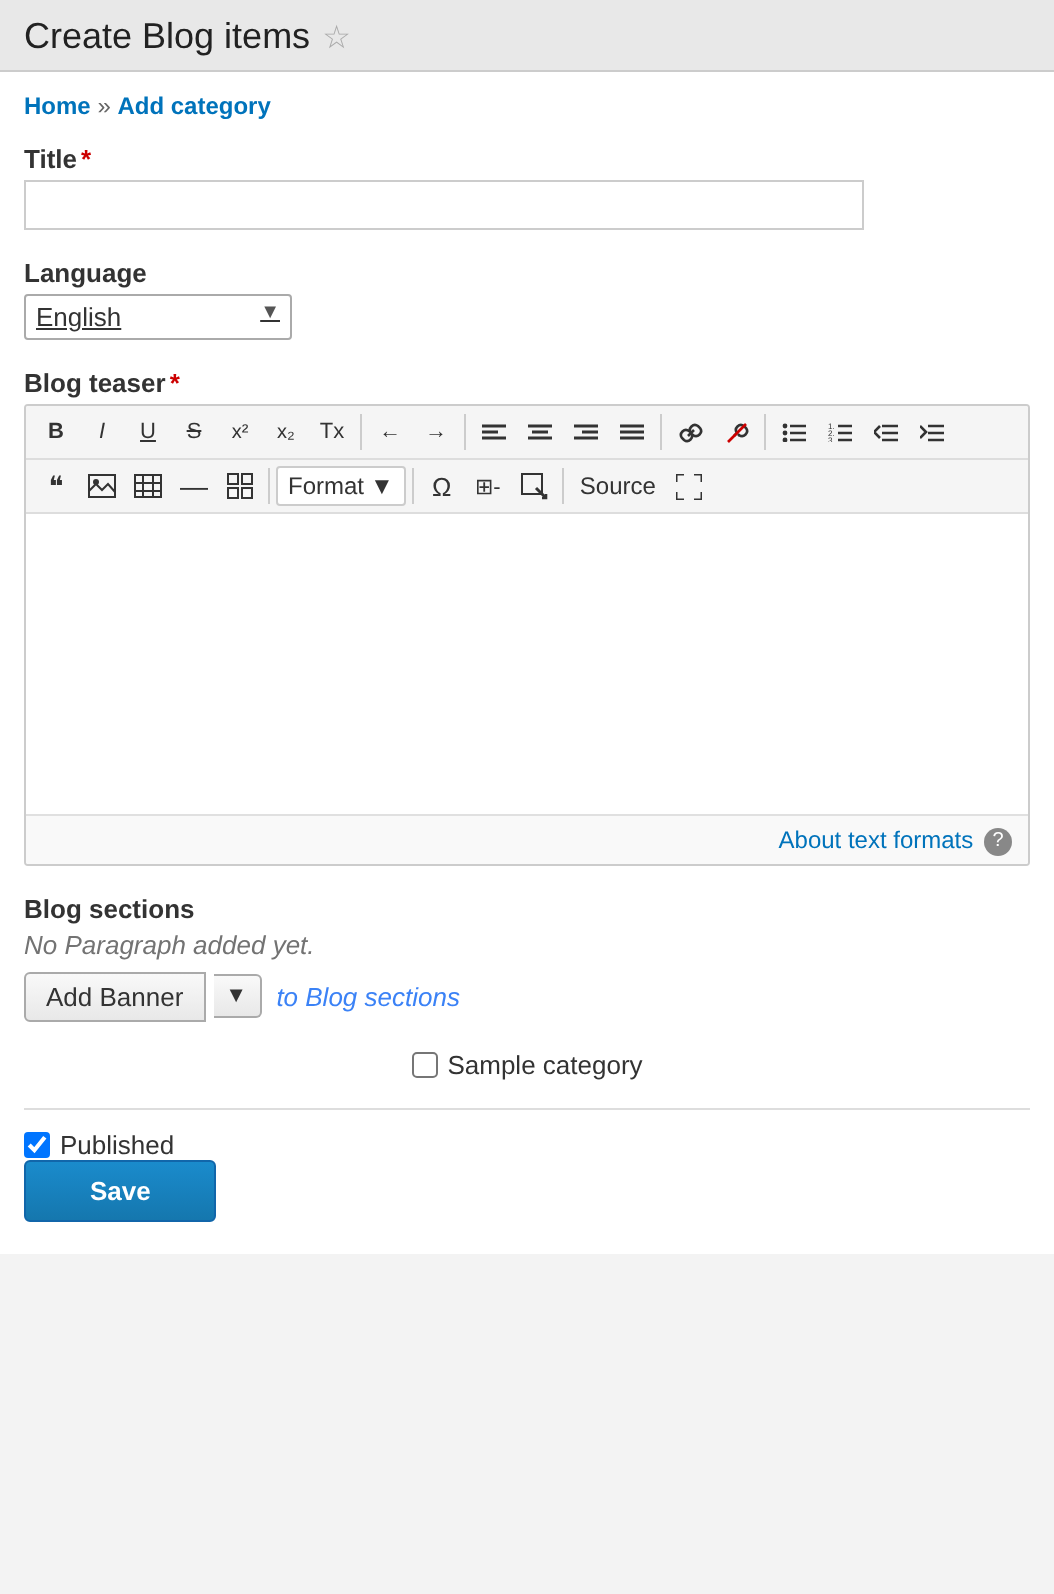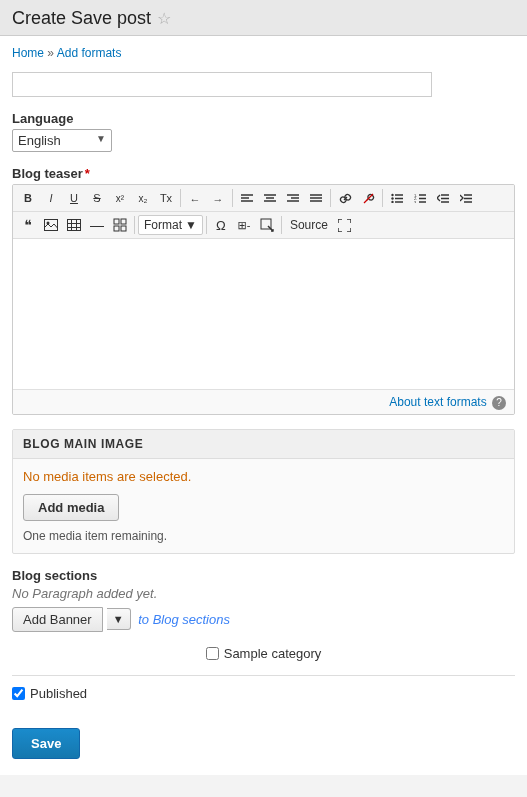--- a/index.html
+++ b/index.html
@@ -32,20 +32,21 @@
       padding: 10px 12px 16px 12px;
     }
     .breadcrumb {
       font-size: 12px;
       color: #0073bb;
       margin-bottom: 12px;
     }
     .breadcrumb a {
       color: #0073bb;
       text-decoration: none;
+      font-weight: bold;
     }
     .breadcrumb span { color: #666; }
 
     .field-label {
       font-weight: bold;
       font-size: 13px;
       margin-bottom: 3px;
     }
     .required-star {
       color: #c00;
@@ -64,22 +65,23 @@
 
     .language-select {
       display: flex;
       align-items: flex-start;
       border: 1px solid #aaa;
       background: #fff;
       border-radius: 2px;
       padding: 3px 5px;
       font-size: 13px;
       cursor: pointer;
-      width: 100px;
+      width: 134px;
       justify-content: space-between;
+      text-decoration: underline;
     }
     .language-select .arrow { font-size: 10px; color: #555; }
 
     .toolbar-area {
       border: 1px solid #ccc;
       border-radius: 2px;
       overflow: hidden;
     }
     .toolbar-row {
       background: #f5f5f5;
@@ -246,53 +248,56 @@
     .divider {
       border: none;
       border-top: 1px solid #ddd;
       margin: 10px 0;
     }
 
     .published-row {
       display: flex;
       align-items: center;
       gap: 5px;
-      margin-bottom: 27px;
+      margin-bottom: 0;
       font-size: 13px;
     }
     .save-btn {
       background: linear-gradient(to bottom, #1a8bcc, #1577ae);
       color: #fff;
       border: 1px solid #1166aa;
-      padding: 7px 18px;
+      padding: 7px 32px;
       font-size: 13px;
       font-weight: bold;
       cursor: pointer;
       border-radius: 3px;
     }
   </style>
 </head>
 <body>
 
 <div class="page-header">
-  <h1>Create Save post</h1>
+  <h1>Create Blog items</h1>
   <span class="star-icon">☆</span>
 </div>
 
 <div class="page-content">
 
   
   <div class="breadcrumb">
     <a href="#">Home</a>
     <span>»</span>
-    <a href="#">Add formats</a>
+    <a href="#">Add category</a>
   </div>
 
   
   <div class="field-group">
+    <div class="field-label">
+      <span>Title</span><span class="required-star">*</span>
+    </div>
     <input type="text" class="title-input" placeholder="" style="">
   </div>
 
   
   <div class="field-group">
     <div class="field-label">Language</div>
     <div class="language-select">
       <span>English</span>
       <span class="arrow">▼</span>
     </div>
@@ -456,28 +461,20 @@
       <div class="editor-footer">
         <a href="#" class="about-formats-link">
           <span>About text formats</span>
           <span class="help-icon">?</span>
         </a>
       </div>
     </div>
   </div>
 
   
-  <div class="media-section">
-    <div class="media-header">BLOG MAIN IMAGE</div>
-    <div class="media-body">
-      <div class="media-no-items">No media items are selected.</div>
-      <button class="add-media-btn">Add media</button>
-      <div class="media-remaining">One media item remaining.</div>
-    </div>
-  </div>
 
   
   <div class="blog-sections field-group">
     <div class="field-label">Blog sections</div>
     <div class="no-paragraph">No Paragraph added yet.</div>
     <div class="add-banner-group">
       <button class="add-banner-btn">Add Banner</button>
       <button class="add-banner-arrow">▼</button>
       <span class="to-sections-label">
         &nbsp;<span>to Blog sections</span>

